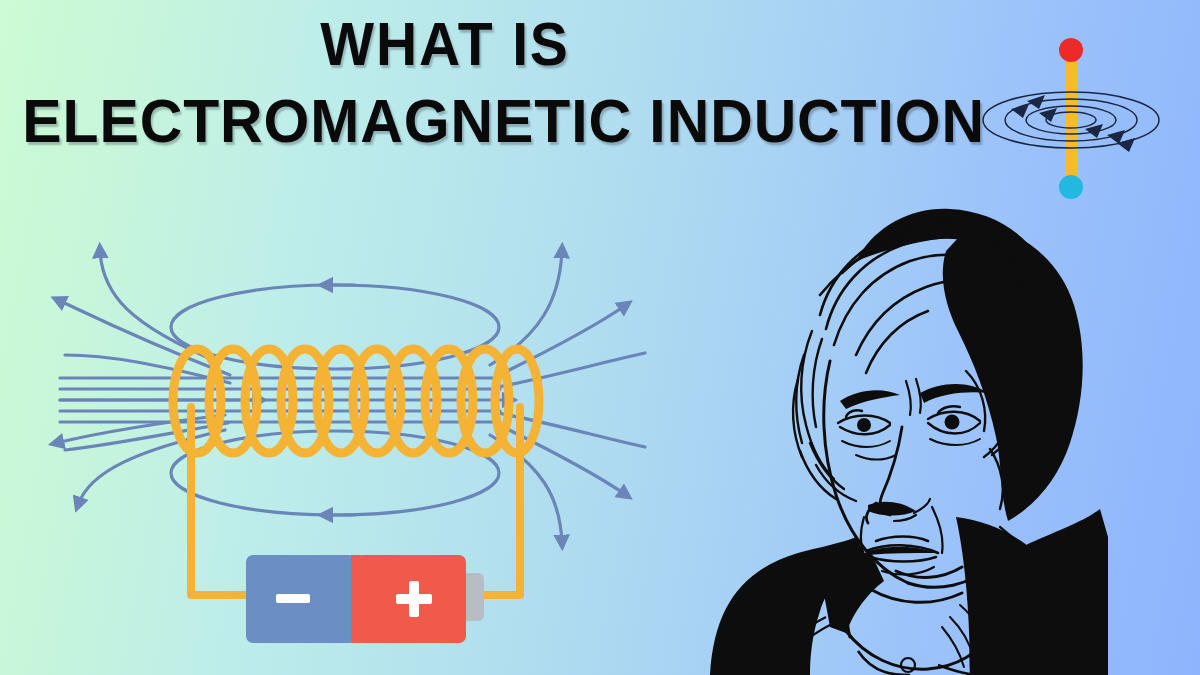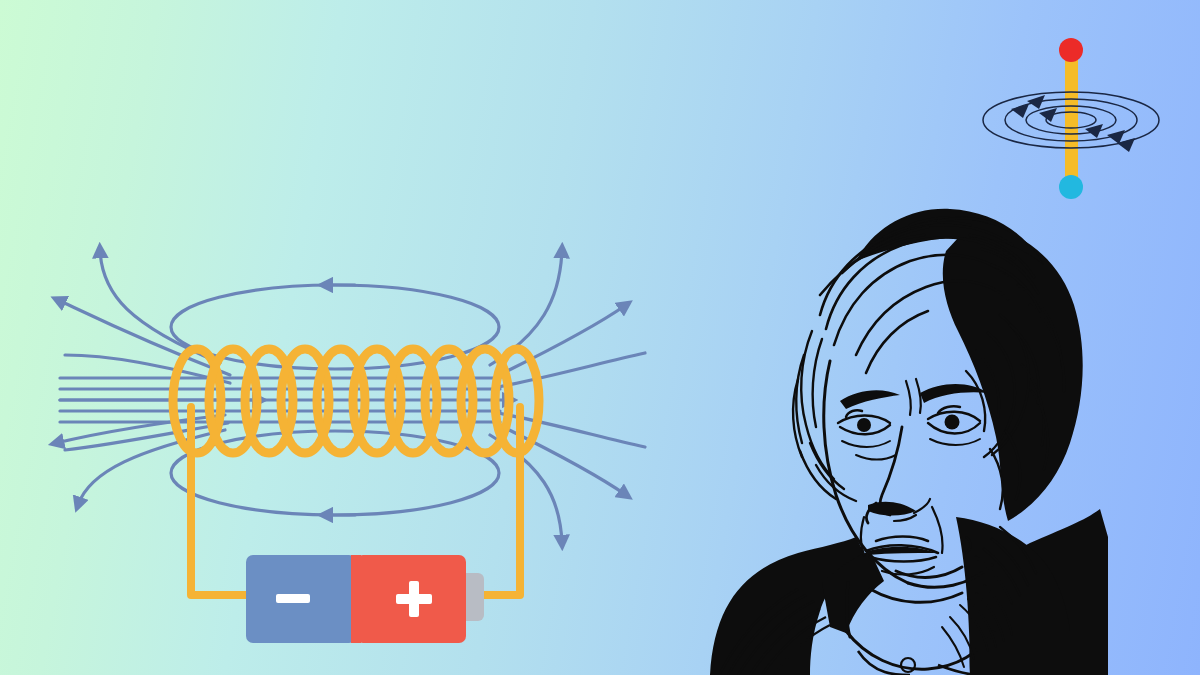--- a/index.html
+++ b/index.html
@@ -69,20 +69,24 @@
     position:absolute;right:90px;bottom:0;
     width:440px;height:510px;z-index:25;
   }
   #portrait svg{display:block;width:100%;height:100%;}
 </style>
 </head>
 <body>
 
 <div id="stage">
 
+  <div id="title-block">
+    <span class="title-line" id="title-line-1">WHAT IS</span>
+    <span class="title-line" id="title-line-2">ELECTROMAGNETIC INDUCTION</span>
+  </div>
 
   <div id="solenoid-figure">
     <svg viewBox="0 0 600 410" xmlns="http://www.w3.org/2000/svg">
       <defs>
         <marker id="fa" viewBox="0 0 10 10" refX="5" refY="5" markerWidth="5.2" markerHeight="5.2" orient="auto-start-reverse">
           <path d="M0,0 L10,5 L0,10 Z" fill="#6b85b8"></path>
         </marker>
       </defs>
 
       <g fill="none" stroke="#6b85b8" stroke-width="3.2" stroke-linecap="round">

